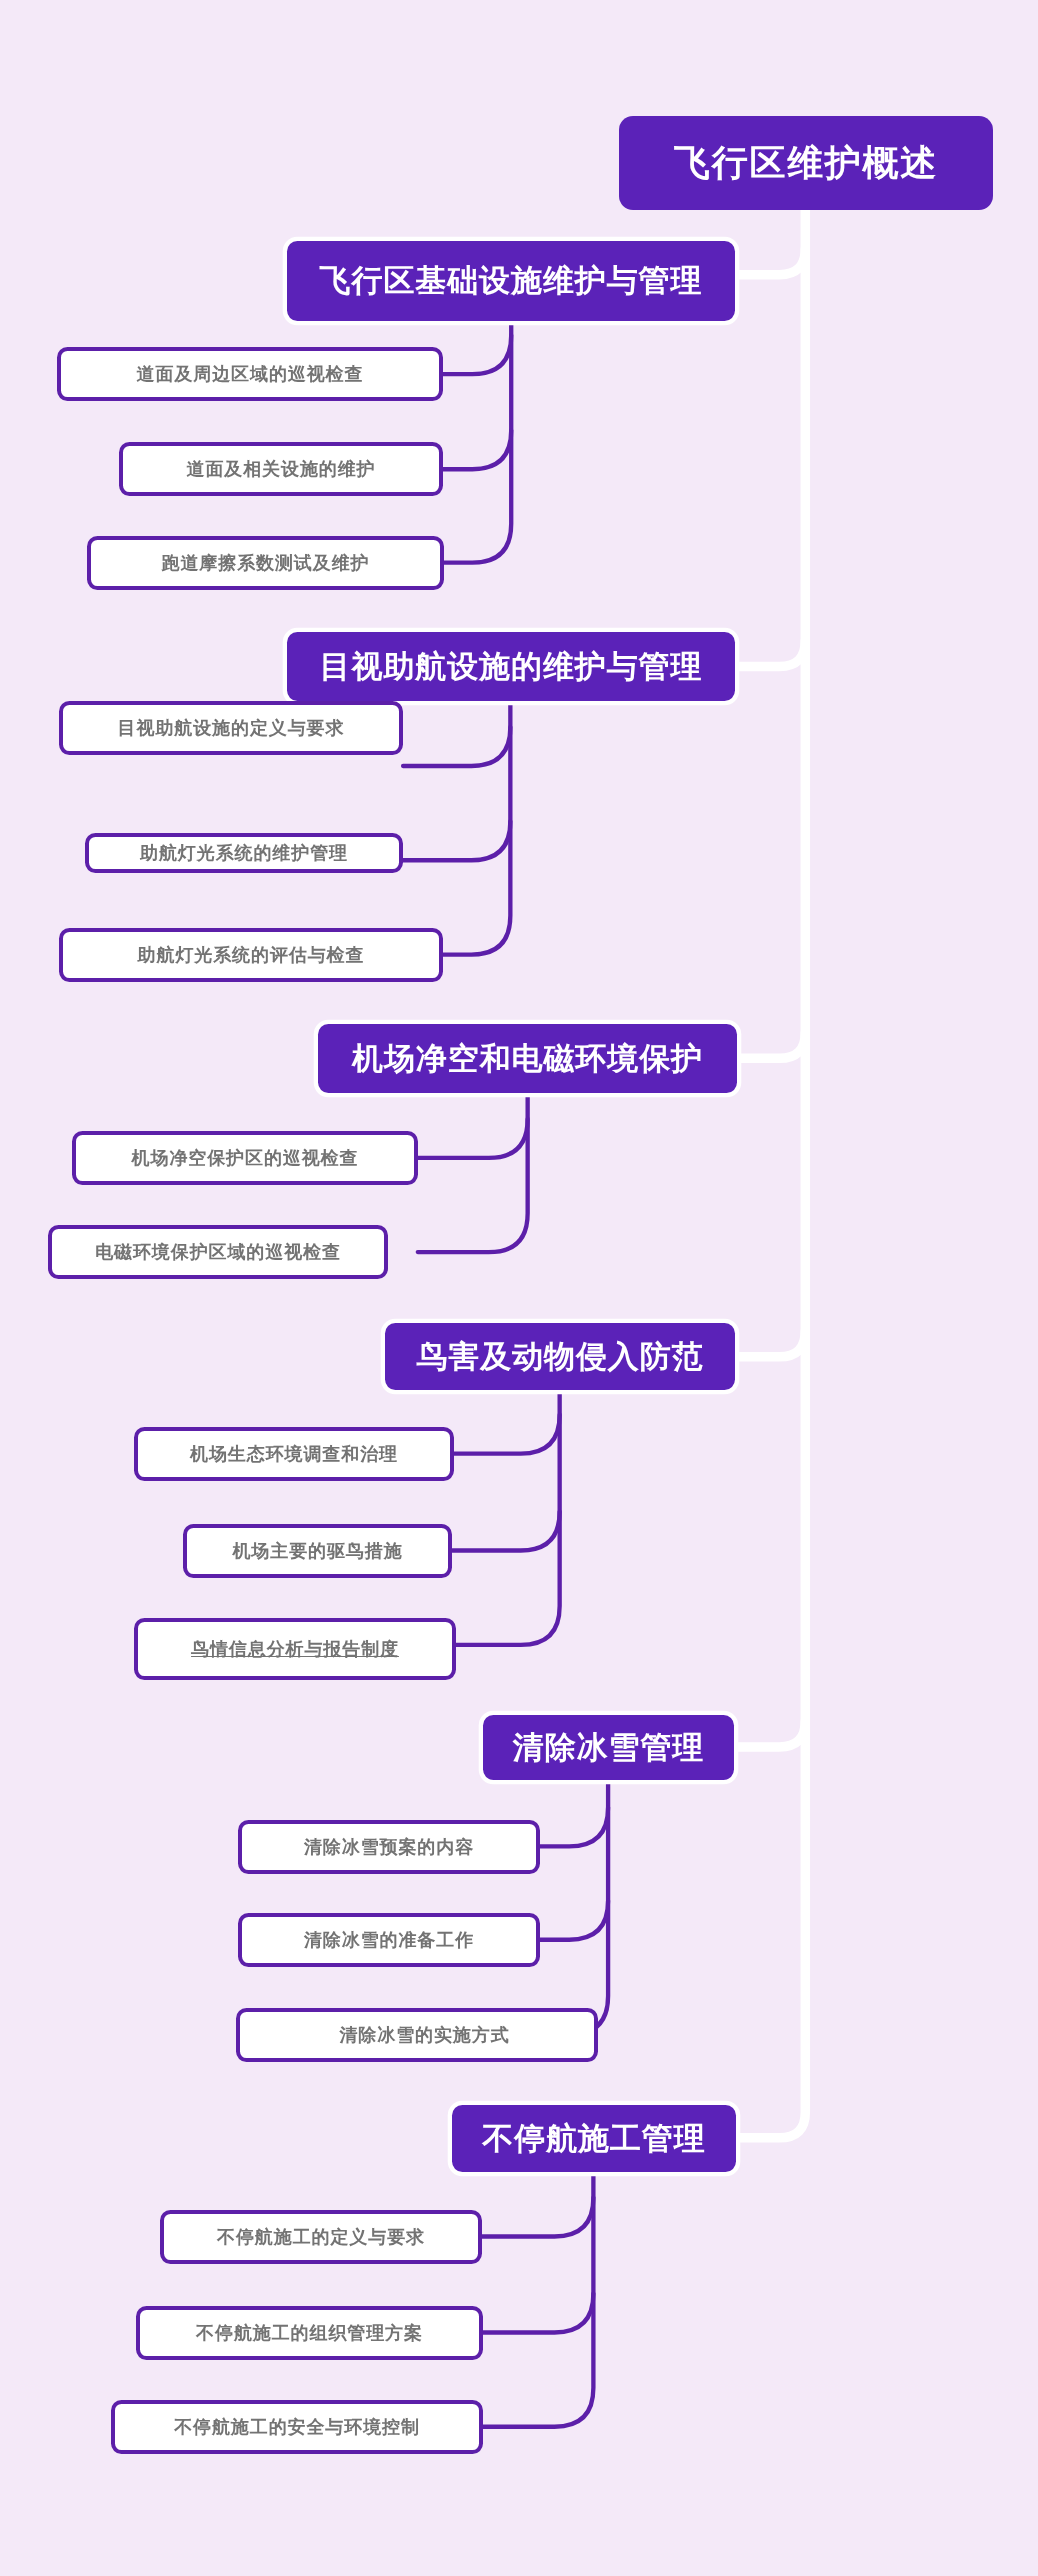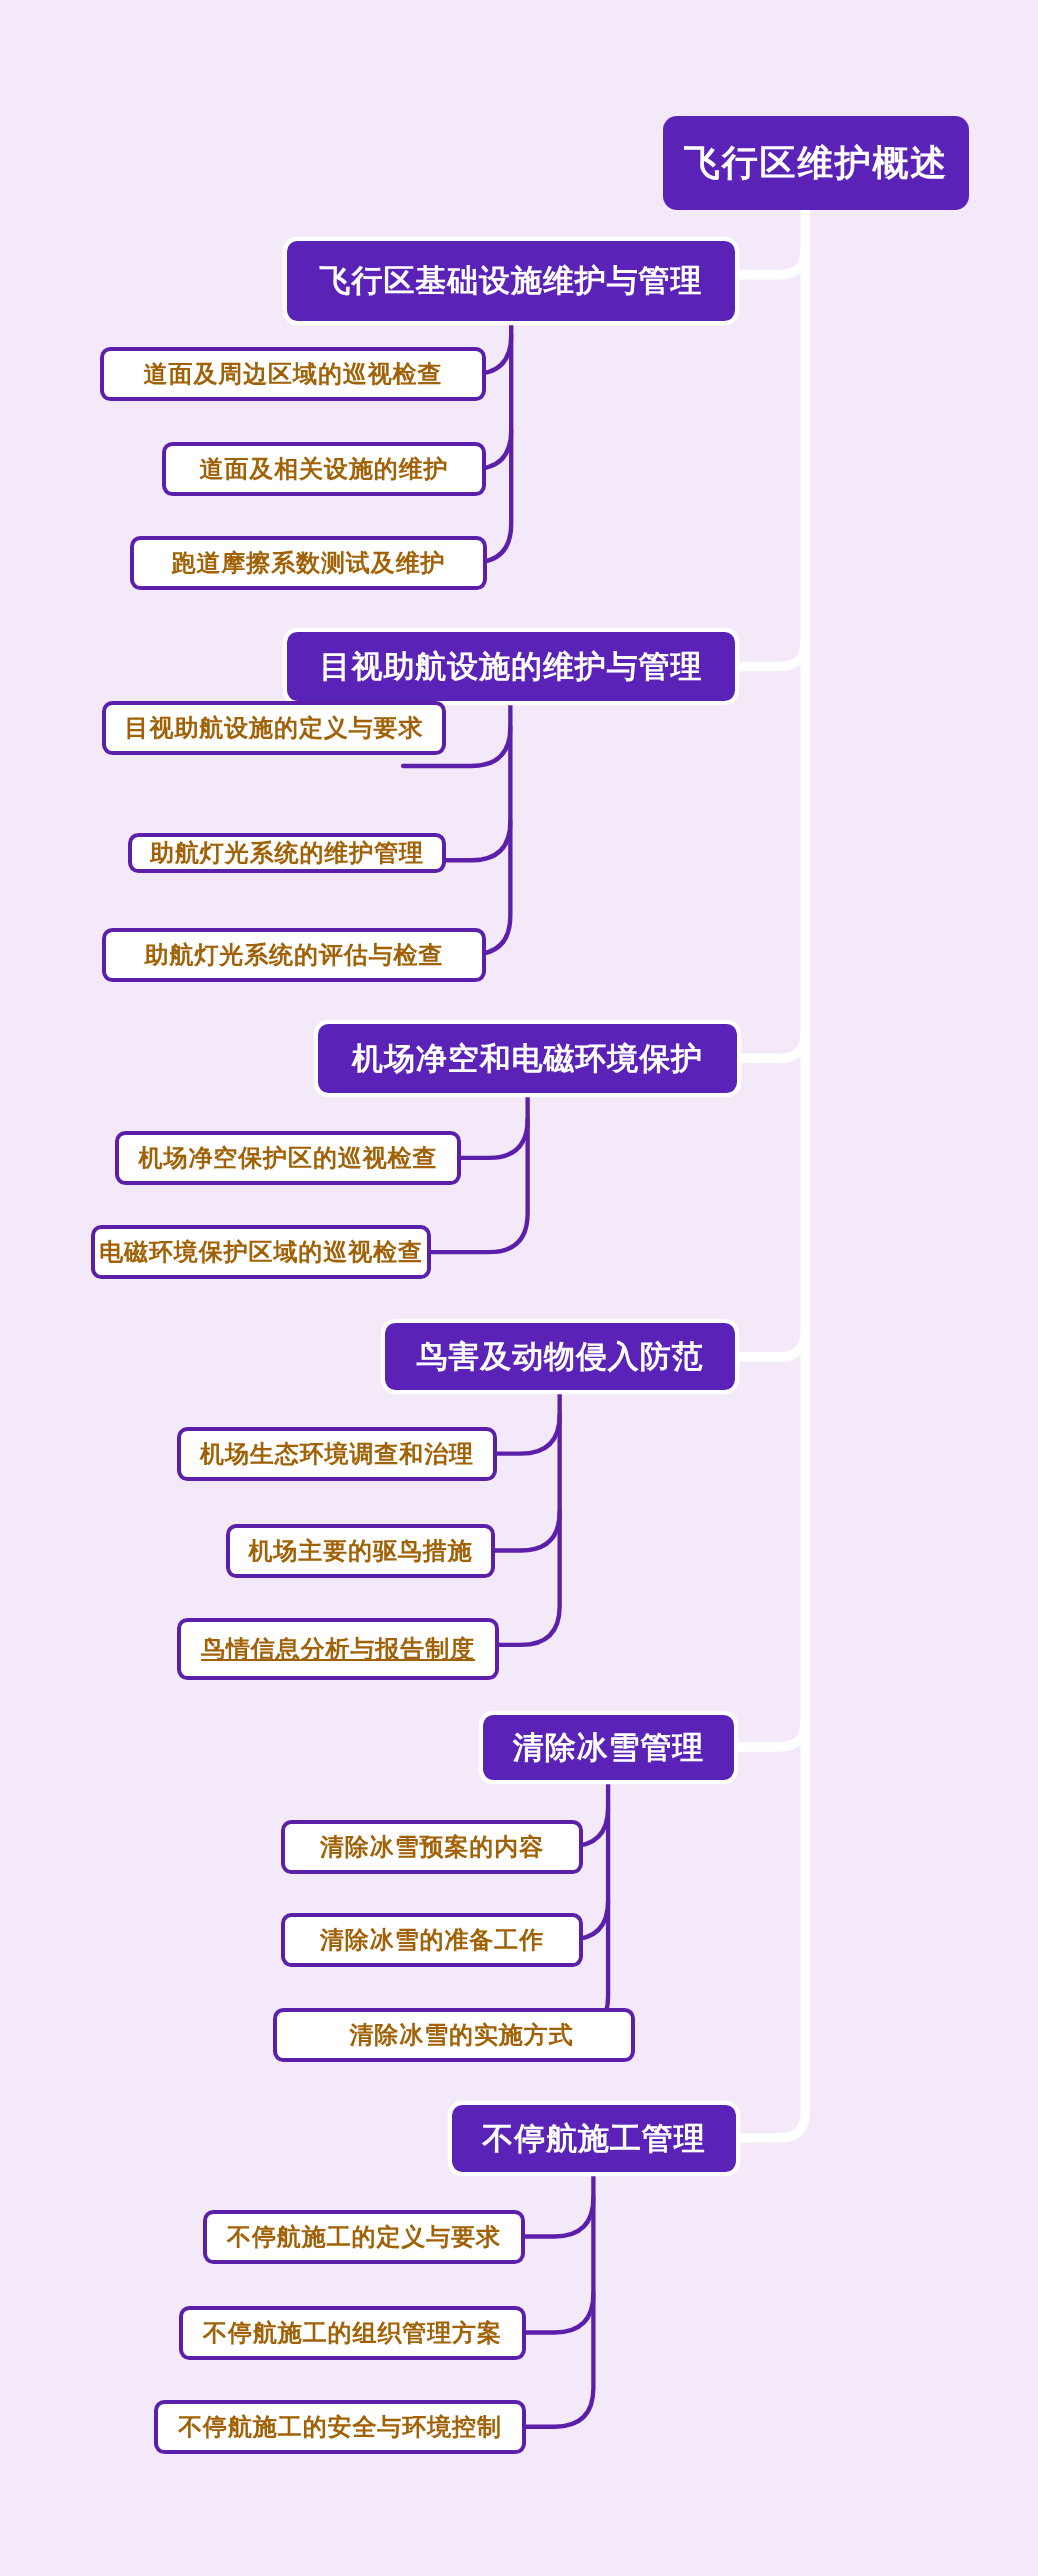--- a/index.html
+++ b/index.html
@@ -24,24 +24,24 @@
     border-radius:14px;
     font-size:36px;font-weight:700;letter-spacing:1.7px;
   }
   .branch{
     background:#5B22B8;color:#FFFFFF;
     border-radius:10.4px;
     box-shadow:0 0 0 4.3px #FFFFFF;
     font-size:31px;font-weight:700;letter-spacing:0.9px;
   }
   .child{
-    background:#FFFFFF;color:#a16207;
+    background:#FFFFFF;color:#737373;
     border:4.3px solid #5C1FA9;
     border-radius:10.4px;
-    font-size:24px;font-weight:700;letter-spacing:0.9px;margin-left:43px;
+    font-size:18px;font-weight:700;letter-spacing:0.9px;
   }
 </style>
 </head>
 <body>
 
 <div id="canvas">
 
   <svg id="wires" viewBox="0 0 1200 2977" xmlns="http://www.w3.org/2000/svg">
 
     <g stroke="#FFFFFF" stroke-width="11" fill="none" stroke-linecap="round">
@@ -73,21 +73,21 @@
       <path d="M703,2057 V2307 Q703,2352 658,2352 H624"></path>
       <path d="M624,2134 H658 Q703,2134 703,2089"></path>
       <path d="M624,2242 H658 Q703,2242 703,2197"></path>
 
       <path d="M686,2510 V2760 Q686,2805 641,2805 H558"></path>
       <path d="M557,2585 H641 Q686,2585 686,2540"></path>
       <path d="M558,2696 H641 Q686,2696 686,2651"></path>
     </g>
   </svg>
 
-  <div class="node root" style="left:619px;top:116px;width:306px;height:94px;margin-left:44px;">飞行区维护概述</div>
+  <div class="node root" style="left:619px;top:116px;width:374px;height:94px;">飞行区维护概述</div>
 
   <div class="node branch" style="left:287px;top:241px;width:448px;height:80px;">飞行区基础设施维护与管理</div>
   <div class="node child" style="left:57px;top:347px;width:386px;height:54px;">道面及周边区域的巡视检查</div>
   <div class="node child" style="left:119px;top:442px;width:324px;height:54px;">道面及相关设施的维护</div>
   <div class="node child" style="left:87px;top:536px;width:357px;height:54px;">跑道摩擦系数测试及维护</div>
 
   <div class="node branch" style="left:287px;top:632px;width:448px;height:69px;">目视助航设施的维护与管理</div>
   <div class="node child" style="left:59px;top:701px;width:344px;height:54px;">目视助航设施的定义与要求</div>
   <div class="node child" style="left:85px;top:833px;width:318px;height:40px;">助航灯光系统的维护管理</div>
   <div class="node child" style="left:59px;top:928px;width:384px;height:54px;">助航灯光系统的评估与检查</div>
@@ -97,21 +97,21 @@
   <div class="node child" style="left:48px;top:1225px;width:340px;height:54px;">电磁环境保护区域的巡视检查</div>
 
   <div class="node branch" style="left:385px;top:1323px;width:350px;height:67px;">鸟害及动物侵入防范</div>
   <div class="node child" style="left:134px;top:1427px;width:320px;height:54px;">机场生态环境调查和治理</div>
   <div class="node child" style="left:183px;top:1524px;width:269px;height:54px;">机场主要的驱鸟措施</div>
   <div class="node child" style="left:134px;top:1618px;width:322px;height:62px;text-decoration:underline;">鸟情信息分析与报告制度</div>
 
   <div class="node branch" style="left:483px;top:1715px;width:251px;height:65px;">清除冰雪管理</div>
   <div class="node child" style="left:238px;top:1820px;width:302px;height:54px;">清除冰雪预案的内容</div>
   <div class="node child" style="left:238px;top:1913px;width:302px;height:54px;">清除冰雪的准备工作</div>
-  <div class="node child" style="left:230px;top:2008px;width:362px;height:54px;padding-left:15px;">清除冰雪的实施方式</div>
+  <div class="node child" style="left:236px;top:2008px;width:362px;height:54px;padding-left:15px;">清除冰雪的实施方式</div>
 
   <div class="node branch" style="left:452px;top:2105px;width:284px;height:67px;">不停航施工管理</div>
   <div class="node child" style="left:160px;top:2210px;width:322px;height:54px;">不停航施工的定义与要求</div>
   <div class="node child" style="left:136px;top:2306px;width:347px;height:54px;">不停航施工的组织管理方案</div>
   <div class="node child" style="left:111px;top:2400px;width:372px;height:54px;">不停航施工的安全与环境控制</div>
 
 </div>
 
 
 </body></html>

